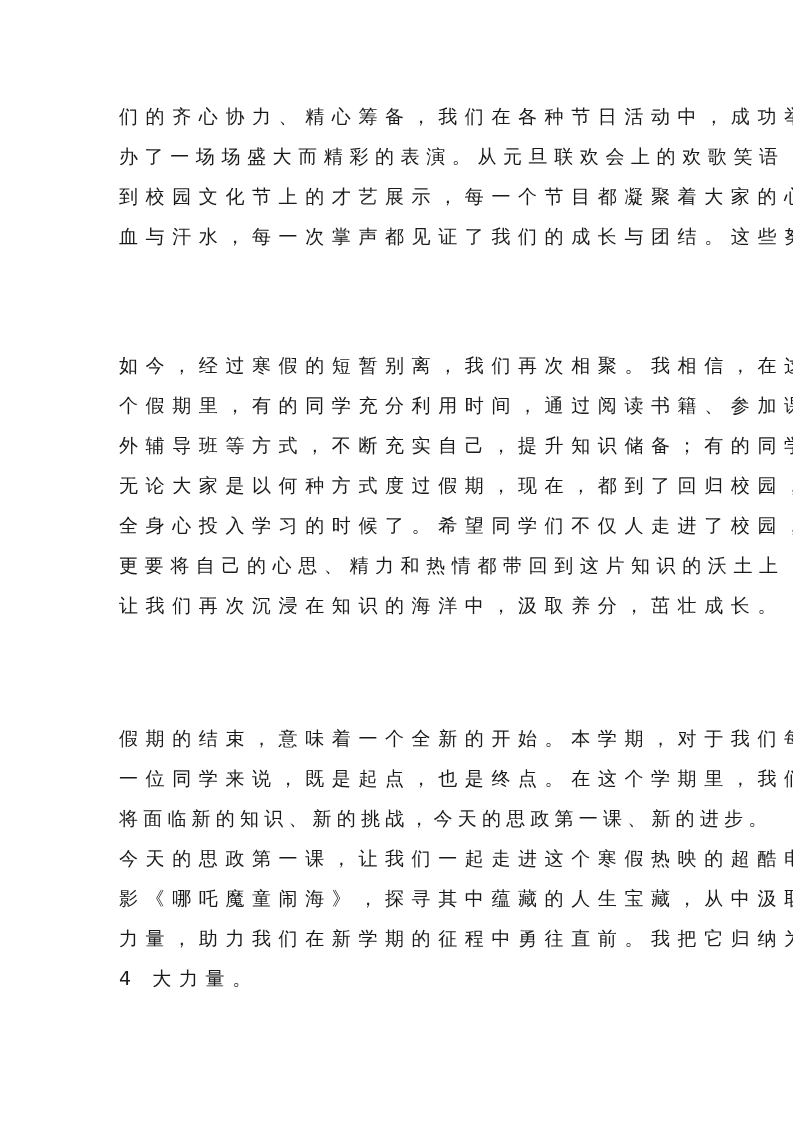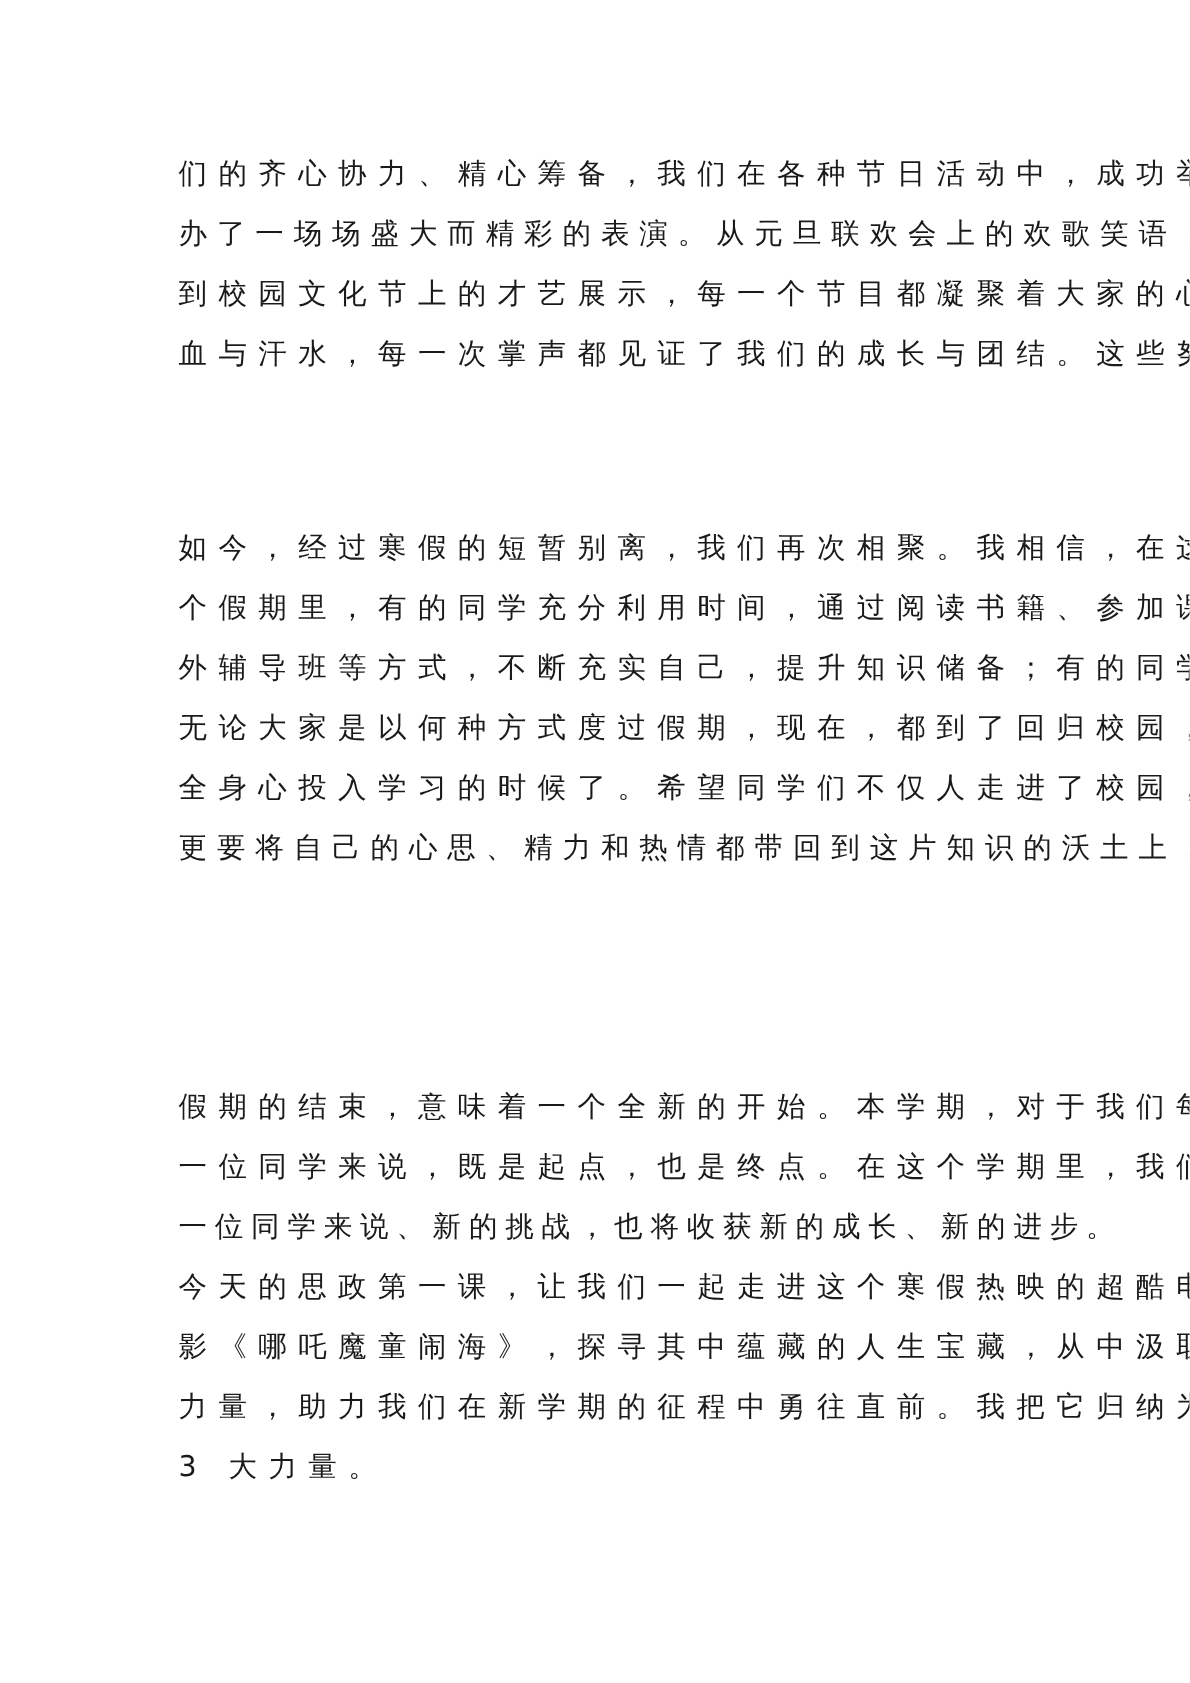--- a/index.html
+++ b/index.html
@@ -31,25 +31,26 @@
     <div class="line">血与汗水，每一次掌声都见证了我们的成长与团结。这些努</div>
   </div>
 
   <div class="para" style="top:345px;">
     <div class="line">如今，经过寒假的短暂别离，我们再次相聚。我相信，在这</div>
     <div class="line">个假期里，有的同学充分利用时间，通过阅读书籍、参加课</div>
     <div class="line">外辅导班等方式，不断充实自己，提升知识储备；有的同学</div>
     <div class="line">无论大家是以何种方式度过假期，现在，都到了回归校园，</div>
     <div class="line">全身心投入学习的时候了。希望同学们不仅人走进了校园，</div>
     <div class="line mid">更要将自己的心思、精力和热情都带回到这片知识的沃土上，</div>
+    <div class="line">让我们再次沉浸在知识的海洋中，汲取养分，茁壮成长。</div>
   </div>
 
   <div class="para" style="top:718px;">
     <div class="line">假期的结束，意味着一个全新的开始。本学期，对于我们每</div>
     <div class="line">一位同学来说，既是起点，也是终点。在这个学期里，我们</div>
-    <div class="line tight">一位同学来说、新的挑战，也将收获新的成长、新的进步。</div>
+    <div class="line tight">将面临新的知识、新的挑战，今天的思政第一课、新的进步。</div>
     <div class="line">今天的思政第一课，让我们一起走进这个寒假热映的超酷电</div>
     <div class="line">影《哪吒魔童闹海》，探寻其中蕴藏的人生宝藏，从中汲取</div>
     <div class="line">力量，助力我们在新学期的征程中勇往直前。我把它归纳为</div>
-    <div class="line">3 大力量。</div>
+    <div class="line">4 大力量。</div>
   </div>
 
 </div>
 
 </body></html>

